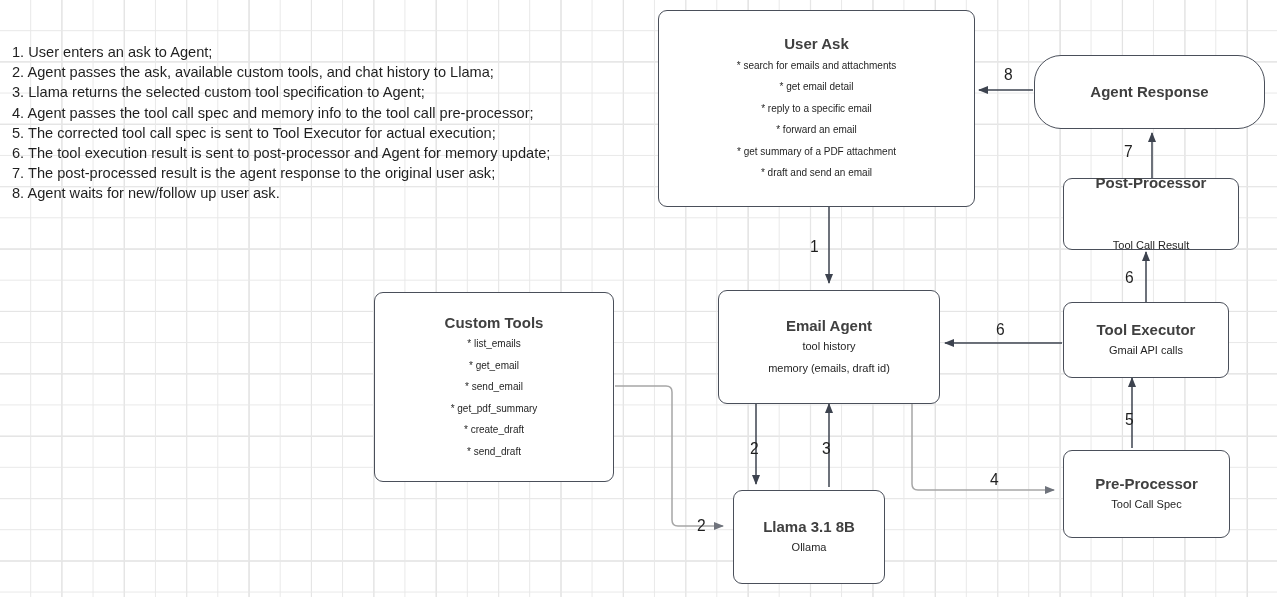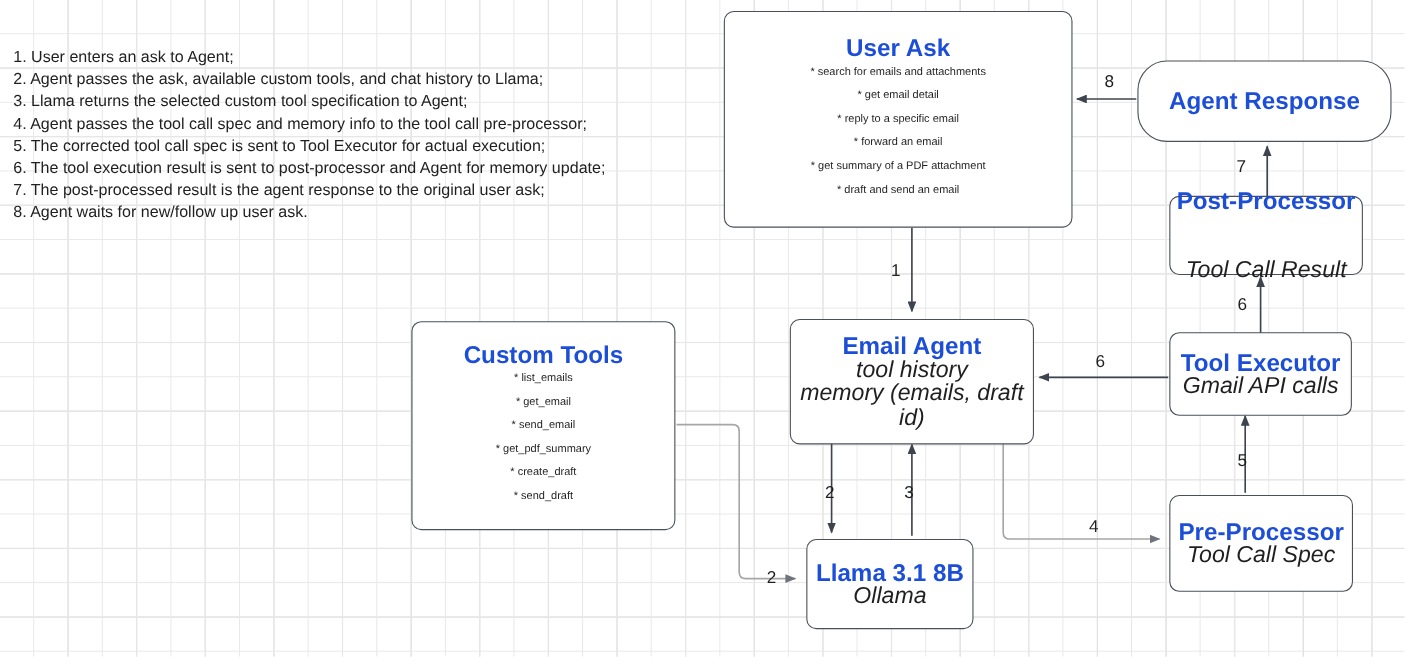--- a/index.html
+++ b/index.html
@@ -50,29 +50,28 @@
     border-radius: 9px;
     display: flex;
     flex-direction: column;
     align-items: center;
     justify-content: center;
     text-align: center;
     z-index: 3;
   }
   .node .title {
     font-weight: bold;
-    font-size: 22px;
+    font-size: 15px;
     line-height: 21.5px;
-    color: #1d4ed8;
+    color: #404040;
   }
   .node .sub {
-    font-size: 21px;
+    font-size: 11px;
     line-height: 21.5px;
     color: #1f1f1f;
-    font-style: italic;
   }
   .node .bullets {
     font-size: 10px;
     line-height: 21.5px;
     color: #1f1f1f;
   }
   .node .bullets span { display: block; }
 
   
   #wires {
@@ -195,18 +194,18 @@
     <div class="bullets">
       <span>* list_emails</span>
       <span>* get_email</span>
       <span>* send_email</span>
       <span>* get_pdf_summary</span>
       <span>* create_draft</span>
       <span>* send_draft</span>
     </div>
   </div>
 
-  <div class="node" style="left:733px; top:490px; width:152px; height:82px;text-align:right;">
+  <div class="node" style="left:733px; top:490px; width:152px; height:94px;text-align:right;">
     <div class="title">Llama 3.1 8B</div>
     <div class="sub">Ollama</div>
   </div>
 
 </div>
 
 </body></html>

